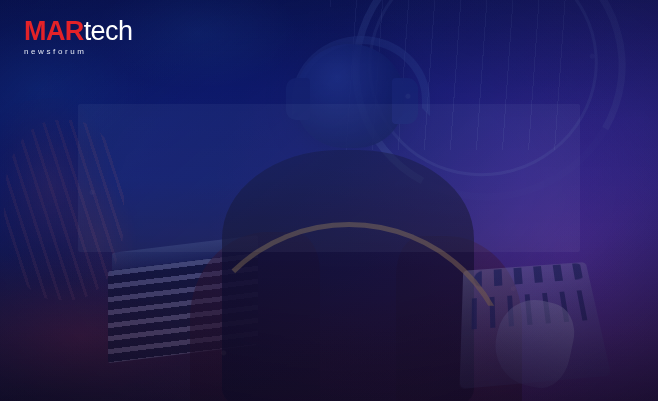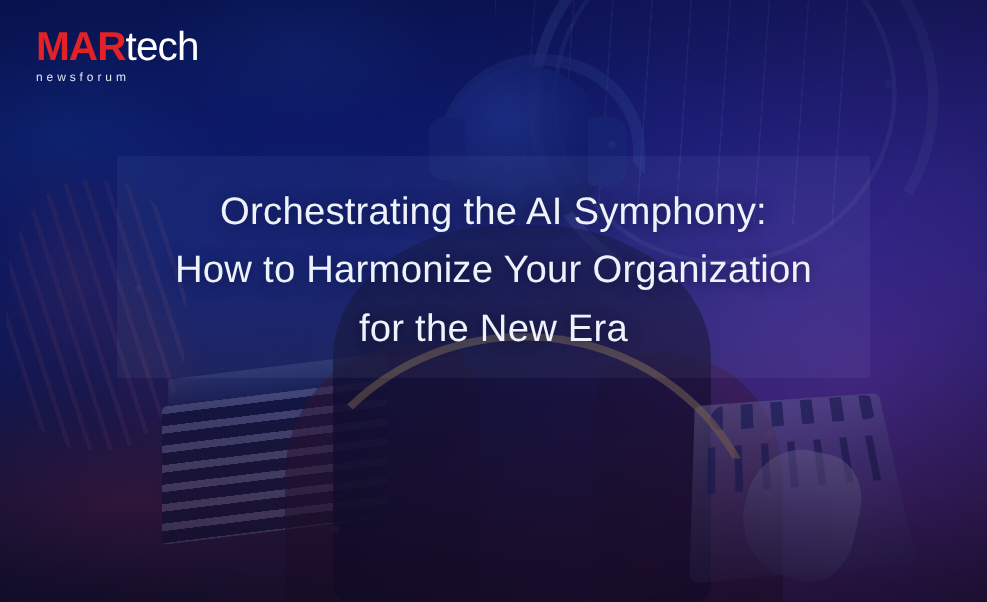--- a/index.html
+++ b/index.html
@@ -342,19 +342,14 @@
   <div class="bg-layer" id="bg-tint-2"></div>
   <div class="bg-layer" id="bg-vignette"></div>
 
   <div id="content-panel"></div>
 
   <div id="logo">
     <div id="logo-wordmark"><span id="logo-mar">MAR</span><span id="logo-tech">tech</span></div>
     <div id="logo-tagline">newsforum</div>
   </div>
 
-  <div id="headline">
-    <span class="hl-line">Orchestrating the AI Symphony:</span>
-    <span class="hl-line">How to Harmonize Your Organization</span>
-    <span class="hl-line">for the New Era</span>
-  </div>
 
 </div>
 
 </body></html>

